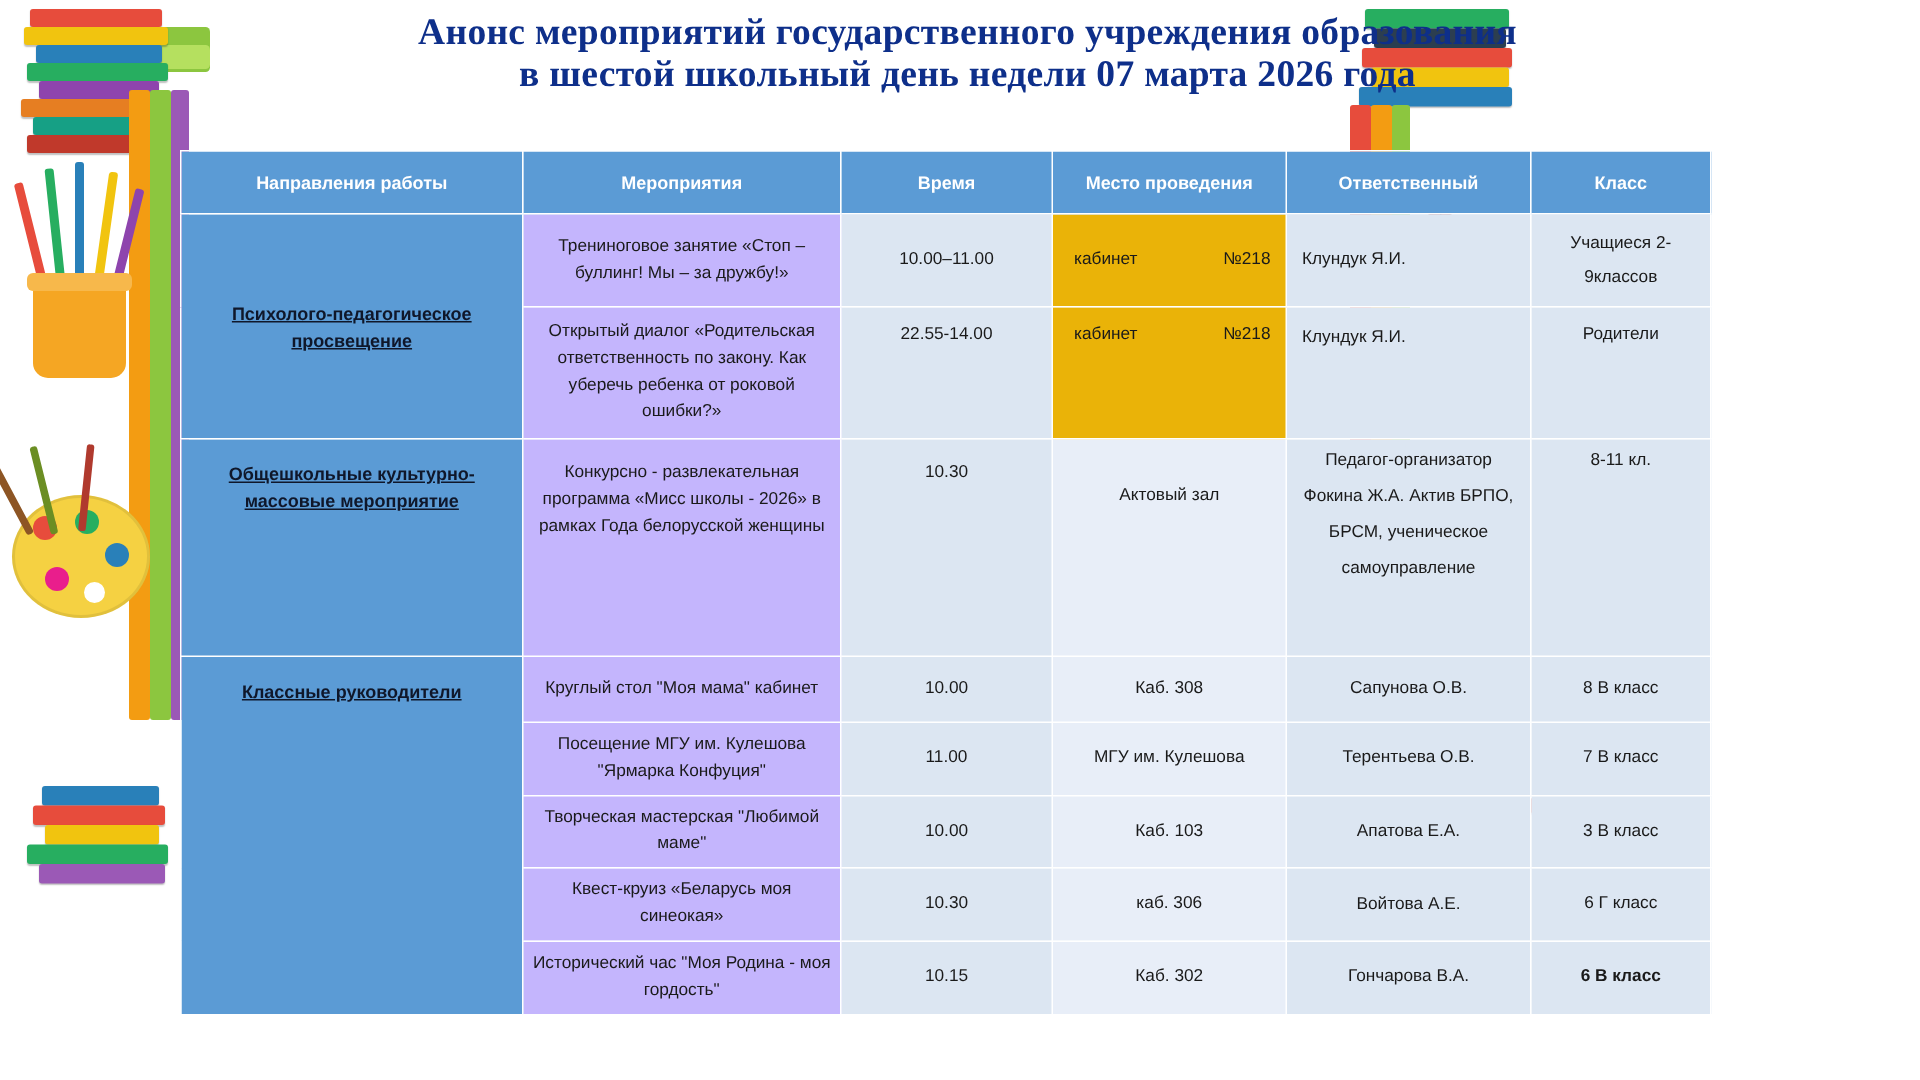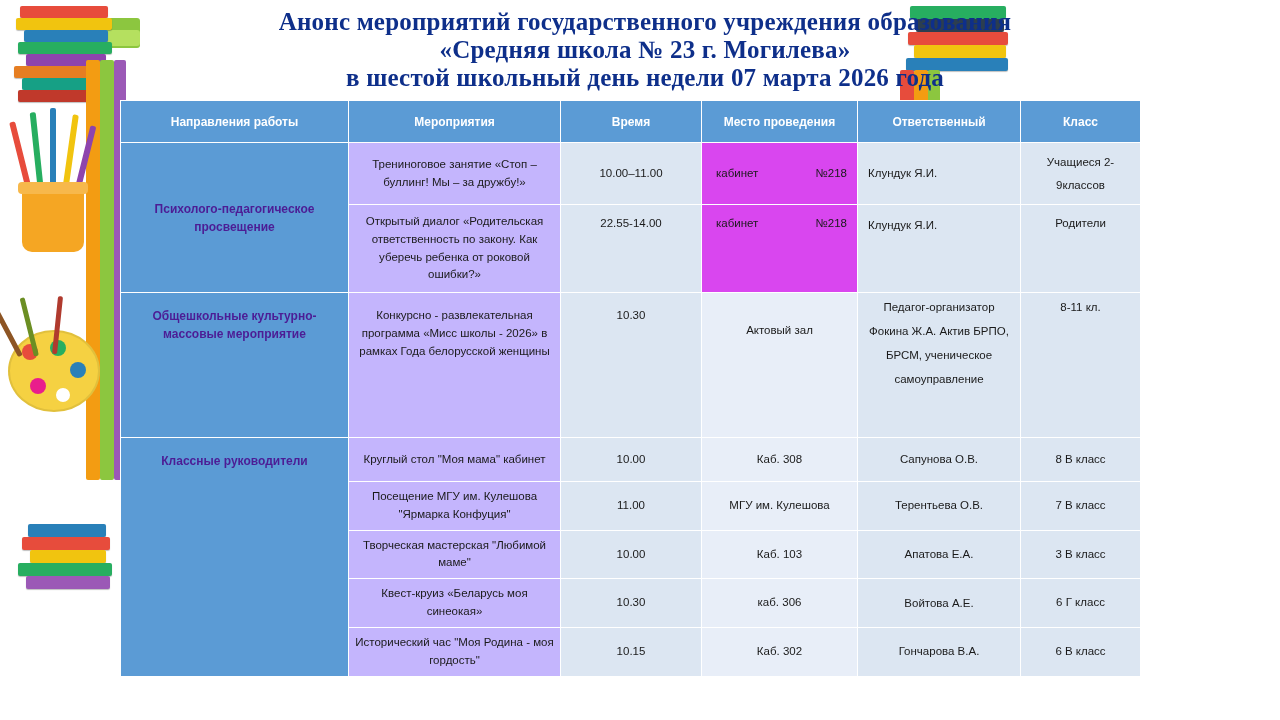--- a/index.html
+++ b/index.html
@@ -117,43 +117,44 @@
   thead th {
     background: #5b9bd5;
     color: #ffffff;
     font-weight: bold;
     text-align: center;
     height: 42px;
     font-size: 12px;
   }
   td.dir {
     background: #5b9bd5;
-    color: #4c1d95;
+    color: #0f172a;
     font-weight: bold;
     text-align: center;
     font-size: 12px;
     line-height: 1.5;
+    text-decoration: underline;
   }
   td.ev {
     background: #c4b5fd;
     text-align: center;
     line-height: 1.55;
   }
   td.plain {
     background: #dce6f2;
     text-align: center;
     line-height: 1.55;
   }
   td.light {
     background: #e8eef8;
     text-align: center;
     line-height: 1.55;
   }
   td.place-left {
-    background: #d946ef;
+    background: #eab308;
     text-align: left;
     padding-left: 10px;
     line-height: 1.55;
     margin-top: 48px;
   }
   td.resp {
     background: #dce6f2;
     text-align: left;
     padding-left: 10px;
     line-height: 1.8;
@@ -249,21 +250,20 @@
     <div class="cup" style="left:54px; top:378px; width:62px; height:62px; background:#f5a623;"></div>
     <div class="cup" style="left:50px; top:372px; width:70px; height:12px; background:#f7b84b; border-radius:4px;"></div>
 
     <div class="book" style="left:36px; top:490px; width:46px; height:44px; background:#ffffff; border:2px solid #c0392b; transform:rotate(-7deg);"></div>
     <div class="book" style="left:80px; top:490px; width:46px; height:44px; background:#ffffff; border:2px solid #c0392b; transform:rotate(7deg);"></div>
     <div class="book" style="left:30px; top:532px; width:100px; height:10px; background:#c0392b;"></div>
   </div>
 
   <div class="title-block">
     <div>Анонс мероприятий государственного учреждения образования</div>
-    <div class="l2">«Средняя школа № 23 г. Могилева»</div>
     <div class="l2">в шестой школьный день недели  07 марта 2026 года</div>
   </div>
 
   <div class="table-wrap">
     <table>
       <colgroup>
         <col style="width:228px">
         <col style="width:212px">
         <col style="width:141px">
         <col style="width:156px">
@@ -349,19 +349,19 @@
           <td class="light">каб. 306</td>
           <td class="resp center">Войтова А.Е.</td>
           <td class="klass" style="line-height:1.5;">6 Г класс</td>
         </tr>
 
         <tr>
           <td class="ev" style="height:44px;">Исторический час "Моя Родина - моя  гордость"</td>
           <td class="plain">10.15</td>
           <td class="light">Каб. 302</td>
           <td class="resp center">Гончарова В.А.</td>
-          <td class="klass" style="line-height:1.5;">6 В класс</td>
+          <td class="klass" style="line-height:1.5;font-weight:bold;">6 В класс</td>
         </tr>
       </tbody>
     </table>
   </div>
 
 </div>
 
 </body></html>

